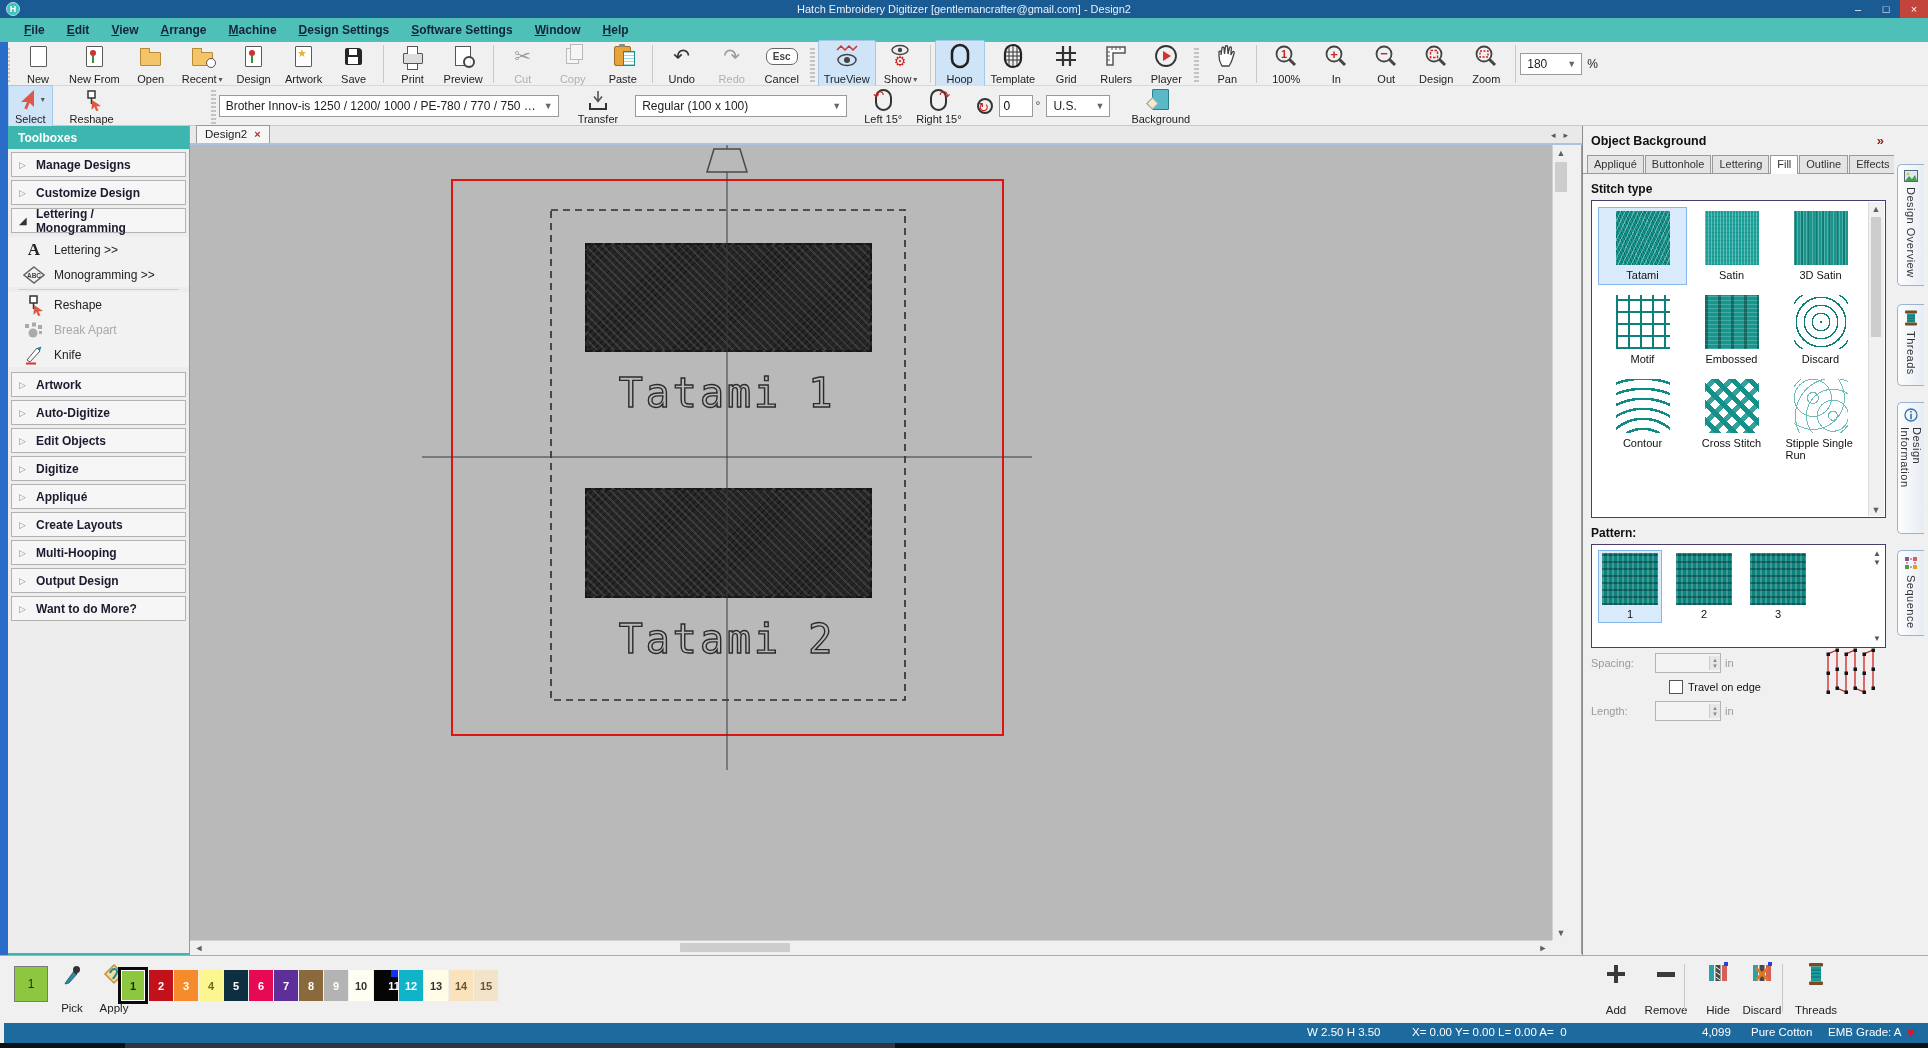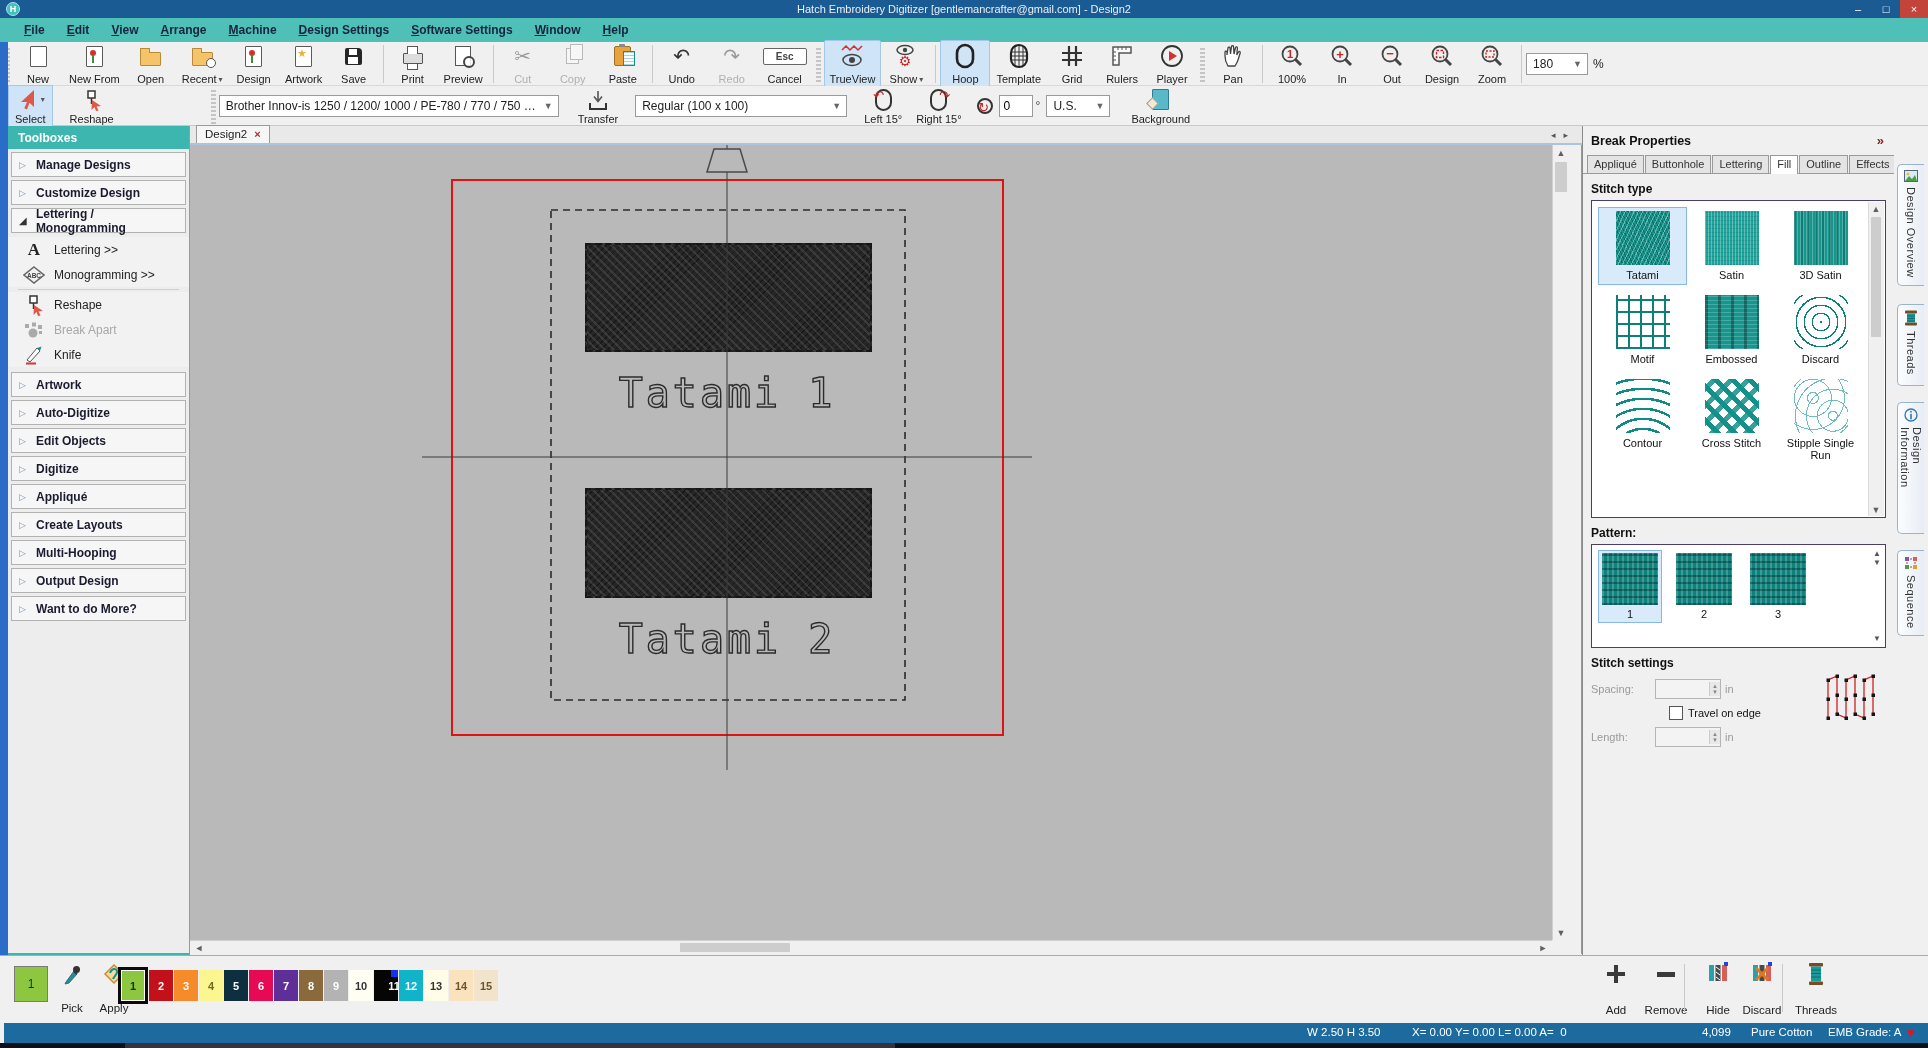--- a/index.html
+++ b/index.html
@@ -50,21 +50,21 @@
   .ic-printer{width:18px;height:9px;background:#ddd;border:1.5px solid #555;border-radius:1px;margin-top:4px}
   .ic-printer::before{content:"";position:absolute;top:-8px;left:3px;width:9px;height:7px;background:#fff;border:1.5px solid #555;border-bottom:none}
   .ic-printer::after{content:"";position:absolute;bottom:-7px;left:3px;width:9px;height:5px;background:#fff;border:1.5px solid #555}
   .ic-preview{width:14px;height:18px;background:#fff;border:1.5px solid #555}
   .ic-preview::after{content:"";position:absolute;right:-5px;bottom:-3px;width:8px;height:8px;border:2px solid #444;border-radius:50%;background:rgba(255,255,255,.85)}
   .ic-copy{width:11px;height:14px;background:#fff;border:1.5px solid #777}
   .ic-copy::before{content:"";position:absolute;left:3px;top:-5px;width:11px;height:14px;background:#fff;border:1.5px solid #777}
   .ic-paste{width:15px;height:18px;background:#e8a33d;border:1px solid #a06f1f;border-radius:2px}
   .ic-paste::before{content:"";position:absolute;top:-3px;left:4px;width:6px;height:3px;background:#8a8a8a;border-radius:1px}
   .ic-paste::after{content:"";position:absolute;right:-5px;top:4px;width:10px;height:13px;background:#fff;border:1px solid #1b8f8f;background-image:repeating-linear-gradient(0deg,#9fd8d8 0 1px,transparent 1px 3px)}
-  .ic-esc{font-size:10px;font-weight:bold;color:#444;border:1.5px solid #666;border-radius:2px;padding:2px 12px;background:#fff}
+  .ic-esc{font-size:10px;font-weight:bold;color:#444;border:1.5px solid #666;border-radius:7px;padding:2px 6px;background:#fff}
   
   #toolbar2{left:0;top:86px;width:1928px;height:40px;background:#f0f0f0;border-bottom:1px solid #c9c9c9;
     display:flex;align-items:center;padding-left:8px;box-sizing:border-box}
   .tbtn2{height:38px;display:flex;flex-direction:column;align-items:center;justify-content:space-between;
     padding:1px 6px;font-size:11px;color:#222;flex:none;border:1px solid transparent}
   .tbtn2.active{background:#cfe4f7;border:1px solid #a6c8e8}
   .combo{display:flex;align-items:center;background:#fff;border:1px solid #9a9a9a;height:22px;
     padding:0 2px 0 6px;font-size:12px;color:#222;box-sizing:border-box;flex:none}
   .combo .ctext{overflow:hidden;white-space:nowrap;text-overflow:ellipsis;flex:1}
   .combo .caret{margin-left:4px;color:#666;font-size:9px;padding:0 3px;flex:none}
@@ -112,21 +112,21 @@
   .ptab{background:#e4e4e4;border:1px solid #9a9a9a;border-bottom:none;padding:2px 6px 3px;font-size:11px;color:#333;margin-right:1px;white-space:nowrap}
   .ptab.active{background:#fff;position:relative;padding-bottom:4px;margin-bottom:-1px}
   .ptab-arrows{margin-left:auto;margin-right:4px;font-size:8px;color:#444;display:flex;gap:5px;padding-bottom:4px}
   .sec-label{font-weight:bold;font-size:12px;color:#101010;padding:8px 8px 4px}
   .listbox{margin:0 8px;background:#fff;border:1px solid #4a3d6b;position:relative;box-sizing:border-box}
   #stitchbox{height:318px;padding:6px 20px 0 6px}
   .sgrid{display:grid;grid-template-columns:1fr 1fr 1fr;row-gap:6px}
   .sitem{display:flex;flex-direction:column;align-items:center;padding:3px 2px;border:1px solid transparent}
   .sitem.sel{background:#d9eafb;border:1px solid #86b7e8}
   .sw{width:54px;height:54px;box-sizing:border-box}
-  .slabel{margin-top:4px;text-align:center;line-height:12px;color:#111}
+  .slabel{margin-top:4px;line-height:12px;color:#111}
   .lb-scroll{position:absolute;right:1px;top:1px;bottom:1px;width:15px;background:#f0f0f0;border-left:1px solid #dcdcdc}
   #patternbox{height:104px;padding:5px 22px 0 6px}
   .pgrid{display:flex;gap:10px}
   .pitem{display:flex;flex-direction:column;align-items:center;padding:2px 3px;border:1px solid transparent}
   .pitem.sel{background:#d9eafb;border:1px solid #86b7e8}
   .pw{width:56px;height:52px}
   .plabel{margin-top:3px;color:#111}
   .pat-arrows{position:absolute;right:4px;top:4px;bottom:4px;display:flex;flex-direction:column;font-size:8px;color:#555}
   .pat-arrows .down2{margin-top:auto}
   .setrow{display:flex;align-items:center;padding:5px 8px;color:#9a9a9a}
@@ -631,21 +631,21 @@
 </div>
 <div id="hscroll" class="abs">
   <span class="sb-btn" style="left:2px;top:0;width:14px;height:13px">◄</span>
   <span class="sb-thumb" style="left:490px;top:2px;width:110px;height:9px"></span>
   <span class="sb-btn" style="right:2px;top:0;width:14px;height:13px">►</span>
 </div>
 <div id="canvasgap" class="abs"></div>
 
 <div id="rightpanel" class="abs">
   <div class="op-head">
-    <span>Break Properties</span>
+    <span>Object Background</span>
     <span class="collapse">»</span>
   </div>
   <div class="ptabs">
     <span class="ptab">Appliqué</span>
     <span class="ptab">Buttonhole</span>
     <span class="ptab">Lettering</span>
     <span class="ptab active">Fill</span>
     <span class="ptab">Outline</span>
     <span class="ptab">Effects</span>
     <span class="ptab-arrows">
@@ -714,21 +714,20 @@
           <div class="pw tx-pat"></div>
           <div class="plabel">3</div>
         </div>
     </div>
     <div class="pat-arrows">
       <span>▲</span>
       <span>▼</span>
       <span class="down2">▼</span>
     </div>
   </div>
-  <div class="sec-label">Stitch settings</div>
   <div style="position:relative">
     <svg class="stitch-diagram" width="56" height="60">
       <polyline points="8,48 8,10 17,6 17,44 26,48 26,10 35,6 35,44 44,48 44,10 53,6 53,44" fill="none" stroke="#cc2222" stroke-width="1.3"></polyline>
       <g fill="#141414">
         <rect x="6.5" y="46.5" width="3.5" height="3.5"></rect>
           <rect x="6.5" y="8.5" width="3.5" height="3.5"></rect>
           <rect x="6.5" y="27.5" width="3.5" height="3.5"></rect>
         <rect x="15.5" y="4.5" width="3.5" height="3.5"></rect>
           <rect x="15.5" y="42.5" width="3.5" height="3.5"></rect>
           <rect x="15.5" y="23.5" width="3.5" height="3.5"></rect>

